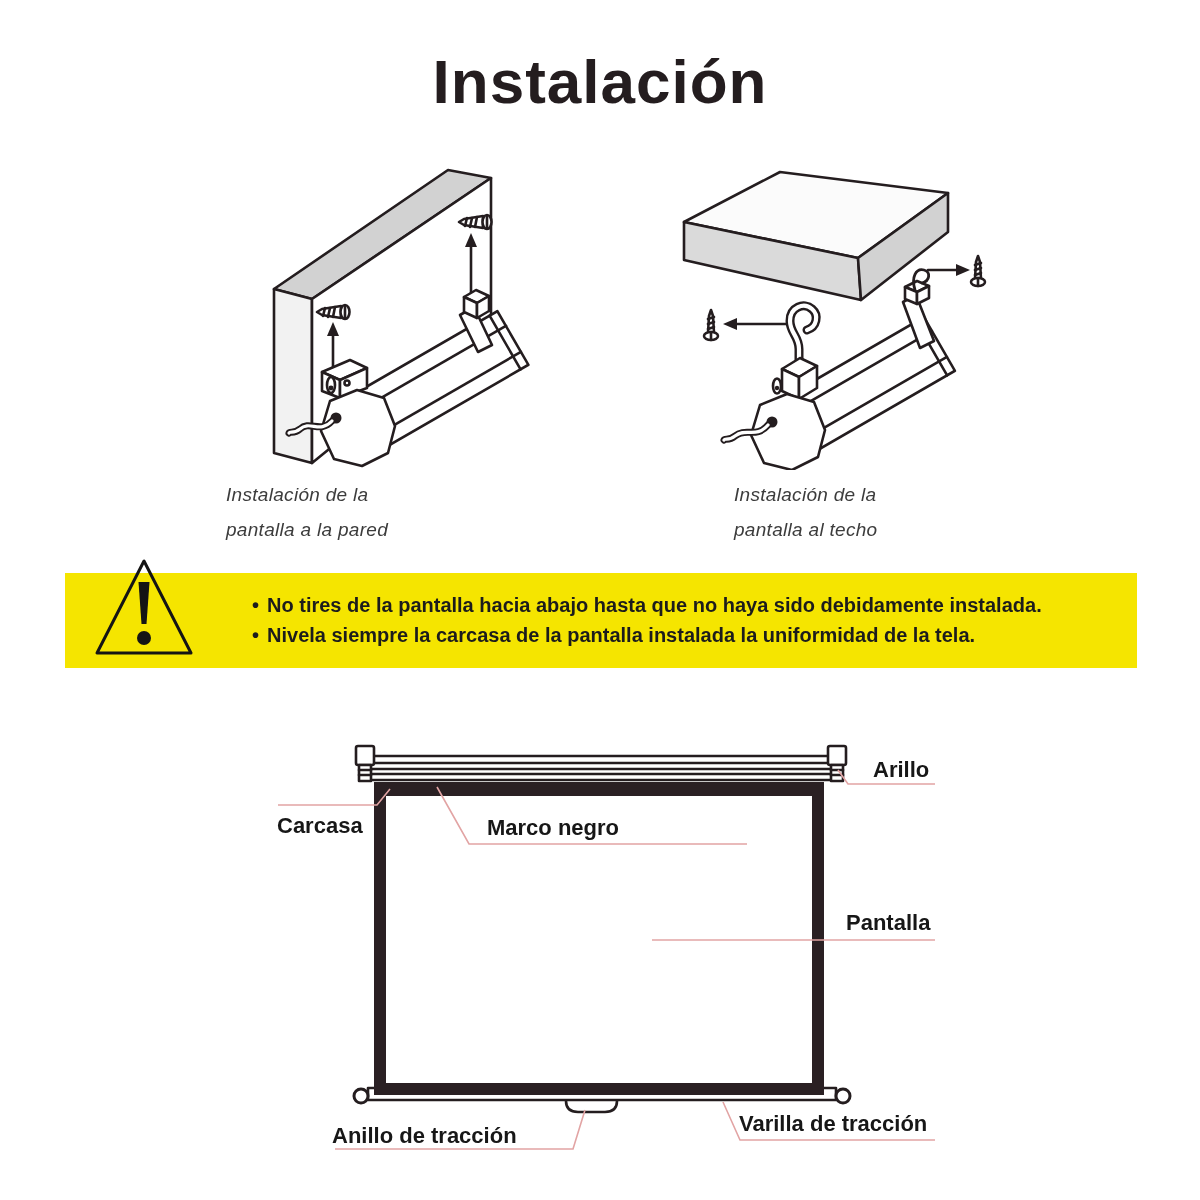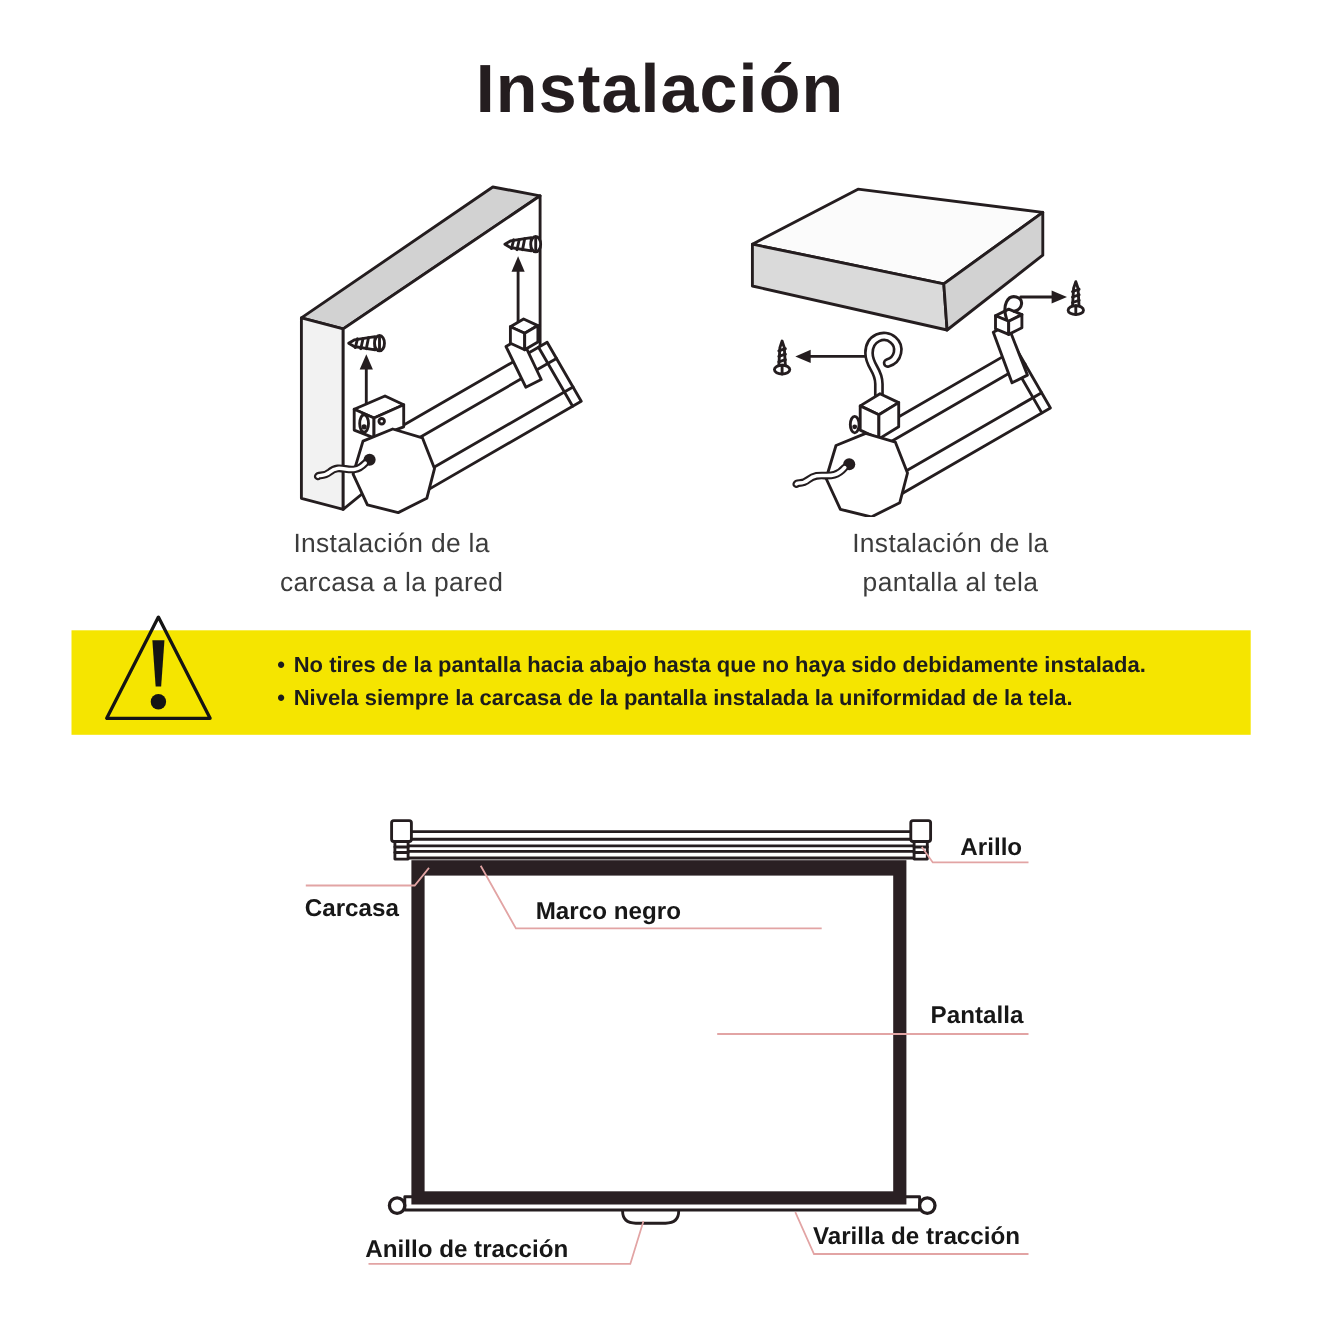--- a/index.html
+++ b/index.html
@@ -1,22 +1,22 @@
 <!DOCTYPE html>
 <html><head>
 <meta charset="utf-8">
 <style>
   html,body{margin:0;padding:0;background:#ffffff;}
   #canvas{position:relative;width:1200px;height:1200px;background:#ffffff;overflow:hidden;
           font-family:"Liberation Sans",sans-serif;}
   .abs{position:absolute;}
   .title{left:0;top:46px;width:1200px;text-align:center;
          font-weight:bold;font-size:62px;letter-spacing:1px;color:#241d1f;}
-  .caption{top:477px;width:260px;text-align:center;font-size:24px;line-height:35px;
-           color:#3c3c3c;letter-spacing:.3px;}
+  .caption{top:477px;width:260px;text-align:left;font-size:19px;line-height:35px;
+           color:#3c3c3c;letter-spacing:.3px;font-style:italic;}
   .caption-wall{left:226px;}
   .caption-ceiling{left:734px;}
   .banner{left:65px;top:573px;width:1072px;height:95px;background:#F5E500;}
   .banner-text{position:absolute;left:187px;top:0;height:95px;display:flex;
                flex-direction:column;justify-content:center;gap:7px;
                font-weight:bold;font-size:20px;color:#1c1c1c;}
   .banner-line{display:flex;gap:8px;white-space:nowrap;}
   svg{display:block;}
   .lineart{stroke:#241d1f;stroke-width:2.6;stroke-linejoin:round;stroke-linecap:round;}
   .wfill{fill:#ffffff;}
@@ -167,25 +167,25 @@
 
       <g>
         <path d="M768,425 C756,439 746,427 735,436 C729,441 725,438 724,440" fill="none" stroke="#241d1f" stroke-width="7"></path>
         <path d="M768,425 C756,439 746,427 735,436 C729,441 725,438 724,440" fill="none" stroke="#ffffff" stroke-width="3.2"></path>
       </g>
     </g>
   </svg>
 
   <div class="abs caption caption-wall">
     <div>Instalación de la</div>
-    <div>carcasa a la pared</div>
+    <div>pantalla a la pared</div>
   </div>
   <div class="abs caption caption-ceiling">
     <div>Instalación de la</div>
-    <div>pantalla al tela</div>
+    <div>pantalla al techo</div>
   </div>
 
   <div class="abs banner">
     <div class="banner-text">
       <div class="banner-line">
         <span>•</span>
         <span>No tires de la pantalla hacia abajo hasta que no haya sido debidamente instalada.</span>
       </div>
       <div class="banner-line">
         <span>•</span>

